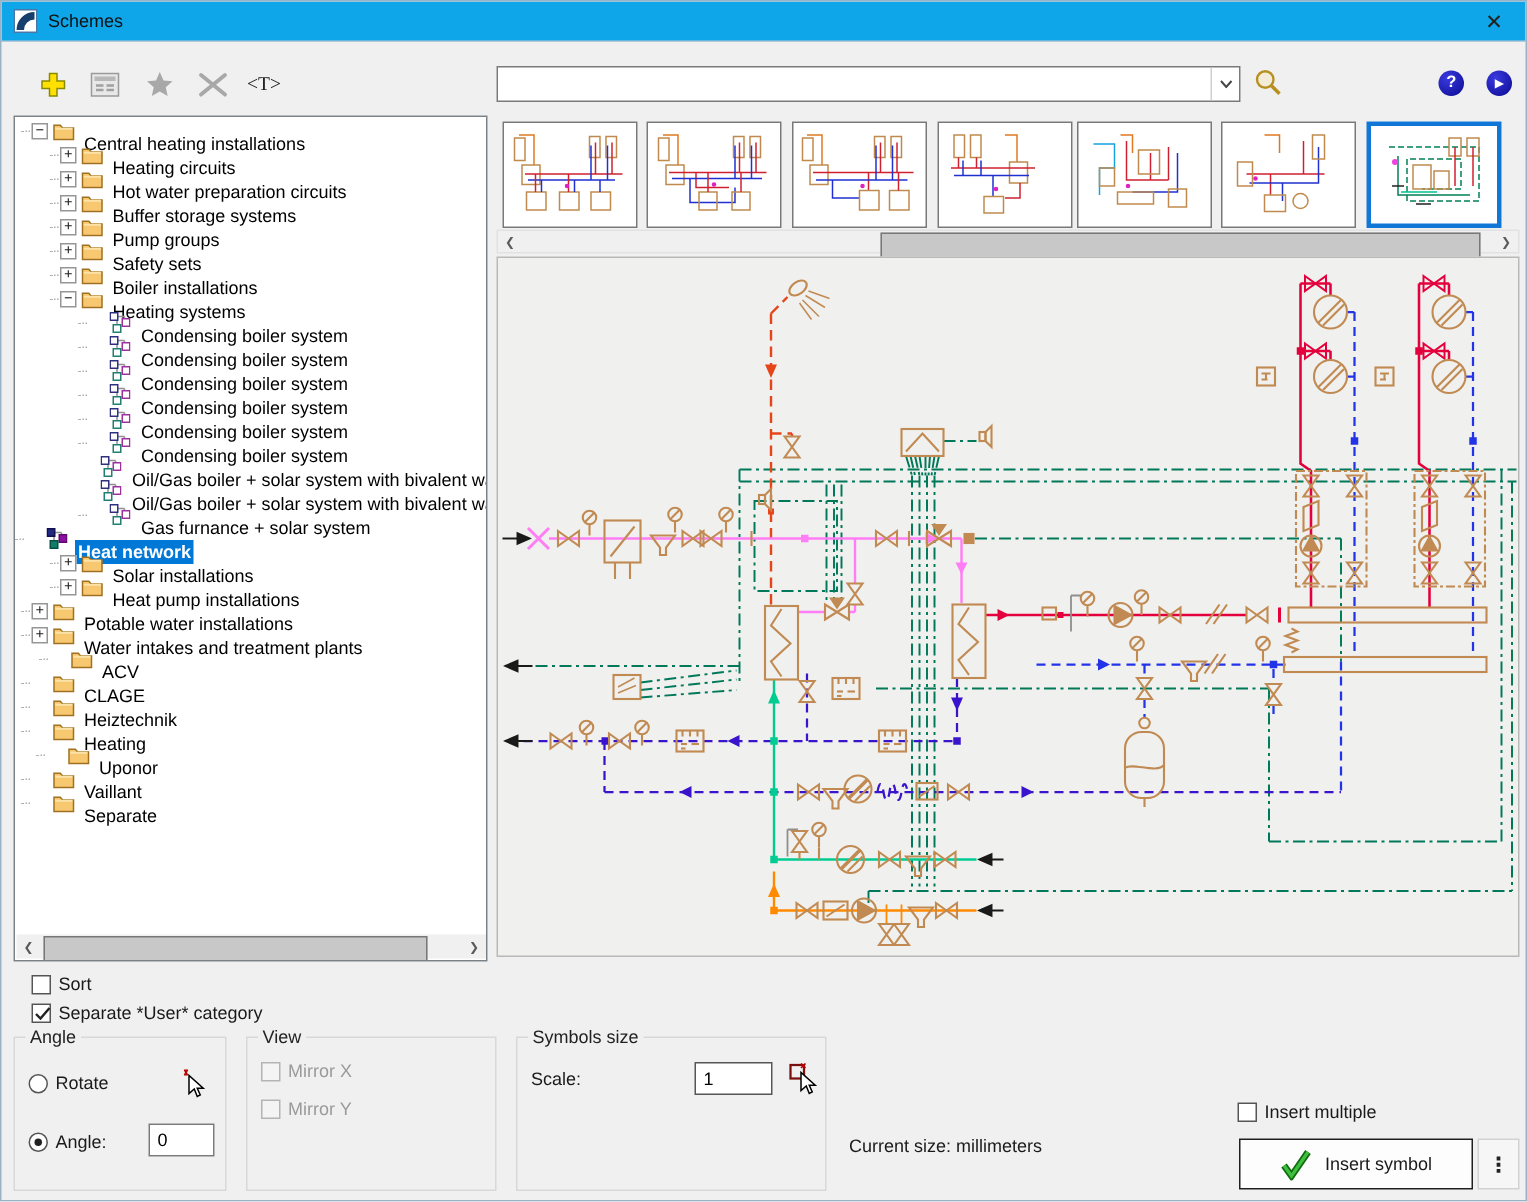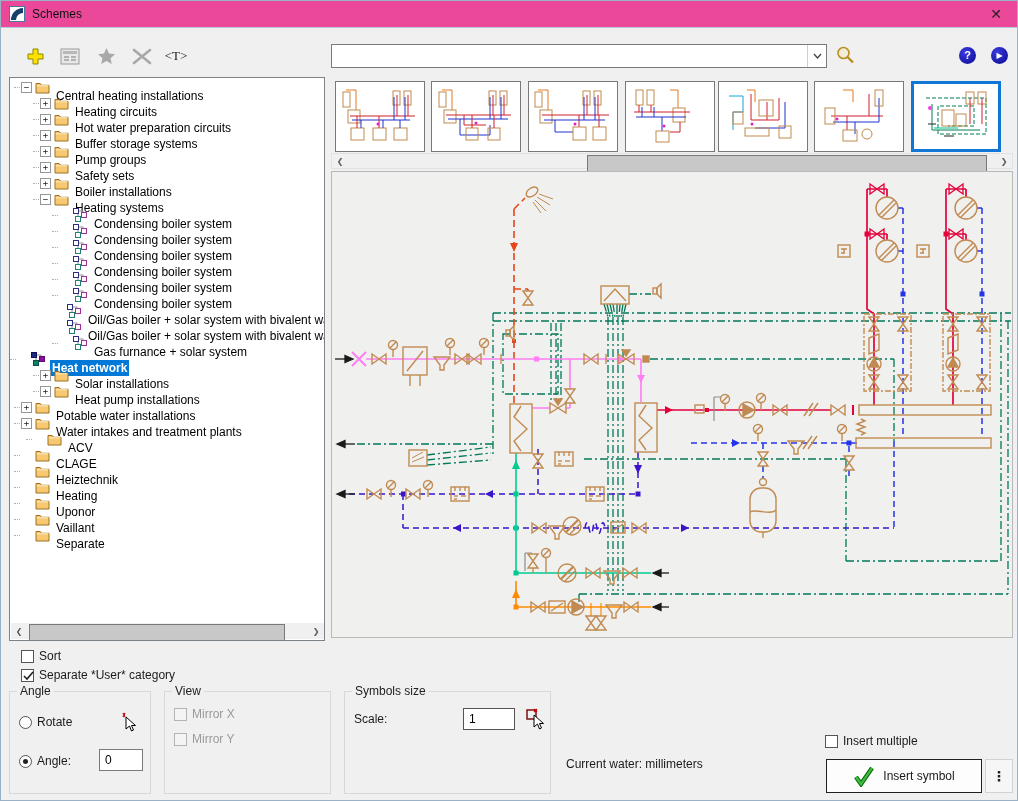--- a/index.html
+++ b/index.html
@@ -1,19 +1,19 @@
 <!DOCTYPE html>
 <html><head>
 <meta charset="utf-8">
 <style>
   html,body{margin:0;padding:0;}
   body{width:1018px;height:801px;font-family:"Liberation Sans","DejaVu Sans",sans-serif;font-size:12px;color:#1a1a1a;background:#f0f0f0;}
   #win{position:relative;width:1016px;height:799px;border:1px solid #9ab2c6;background:#f0f0f0;overflow:hidden;}
   
-  .titlebar{position:absolute;left:0;top:0;width:100%;height:26px;background:#ec4899;border-bottom:1px solid #b6c9d8;display:flex;align-items:center;}
+  .titlebar{position:absolute;left:0;top:0;width:100%;height:26px;background:#0ea5e9;border-bottom:1px solid #b6c9d8;display:flex;align-items:center;}
   .titlebar .appicon{margin-left:8px;width:16px;height:16px;}
   .titlebar .title{margin-left:7px;font-size:12px;color:#111;}
   .close-btn{position:absolute;right:10px;top:3px;width:22px;height:20px;text-align:center;line-height:20px;font-size:14px;color:#222;cursor:default;}
   
   .toolbtn{position:absolute;width:24px;height:24px;display:flex;align-items:center;justify-content:center;}
   
   .combo{position:absolute;left:330px;top:43px;width:494px;height:22px;background:#fff;border:1px solid #7a7a7a;display:flex;}
   .combo input{flex:1;border:none;outline:none;font:12px "Liberation Sans",sans-serif;padding:0 4px;background:transparent;}
   .combo .drop{width:18px;border-left:1px solid #cfcfcf;display:flex;align-items:center;justify-content:center;}
   .roundbtn{position:absolute;width:17px;height:17px;border-radius:50%;background:radial-gradient(circle at 35% 30%,#3a3ae0,#0a0a90);color:#fff;text-align:center;line-height:17px;font-size:11px;font-weight:bold;}
@@ -413,21 +413,21 @@
           <span class="stub"></span>
           <span class="expander empty"></span>
           <span class="ticon">
             <svg width="15" height="13" viewBox="0 0 15 13">
               <path d="M1,2.5 h4.2 l1.6,1.8 H14 V12 H1 Z" fill="#F7C870" stroke="#A07020"></path>
               <path d="M1.8,4.8 H13.4" stroke="#FBE3A8" stroke-width="1.4"></path>
             </svg>
           </span>
           <span class="tlabel">Heating</span>
         </div>
-        <div class="tree-row" style="padding-left: 4px;">
+        <div class="tree-row" style="padding-left: 14px;">
           <span class="stub"></span>
           <span class="expander empty"></span>
           <span class="ticon">
             <svg width="15" height="13" viewBox="0 0 15 13">
               <path d="M1,2.5 h4.2 l1.6,1.8 H14 V12 H1 Z" fill="#F7C870" stroke="#A07020"></path>
               <path d="M1.8,4.8 H13.4" stroke="#FBE3A8" stroke-width="1.4"></path>
             </svg>
           </span>
           <span class="tlabel">Uponor</span>
         </div>
@@ -895,21 +895,21 @@
     <span class="legend">Symbols size</span>
     <span class="static" style="left:9px;top:20px;">Scale:</span>
     <input class="field" style="position: absolute; left: 118px; top: 16px; width: 52px; height: 22px; border-color: rgb(85, 85, 85);" value="1">
     <svg style="position:absolute;left:180px;top:16px;" width="22" height="22" viewBox="0 0 22 22">
       <rect x="2" y="2" width="9" height="9" fill="none" stroke="#7a0f0f" stroke-width="1.5"></rect>
       <path d="M9,1 L12,4 M12,1 L9,4" stroke="#c00000" stroke-width="1.1"></path>
       <path d="M9,7 L9,19 L12.5,16 L14.5,21 L16.5,20 L14.5,15.5 L18.5,15.5 Z" fill="#fff" stroke="#000" stroke-width="1"></path>
     </svg>
   </div>
 
-  <span class="static" style="left:565px;top:756px;">Current water: millimeters</span>
+  <span class="static" style="left:565px;top:756px;">Current size: millimeters</span>
 
   <div class="cb-row" style="left:824px;top:733px;">
     <span class="cb"></span><span class="cb-label">Insert multiple</span>
   </div>
   <div class="insert-btn">
     <svg width="22" height="22" viewBox="0 0 22 22">
       <path d="M3,12 L8,19 L19,3" fill="none" stroke="#0f6d0f" stroke-width="4.5"></path>
       <path d="M3,12 L8,19 L19,3" fill="none" stroke="#3fbf3f" stroke-width="2.2"></path>
     </svg>
     <span>Insert symbol</span>

